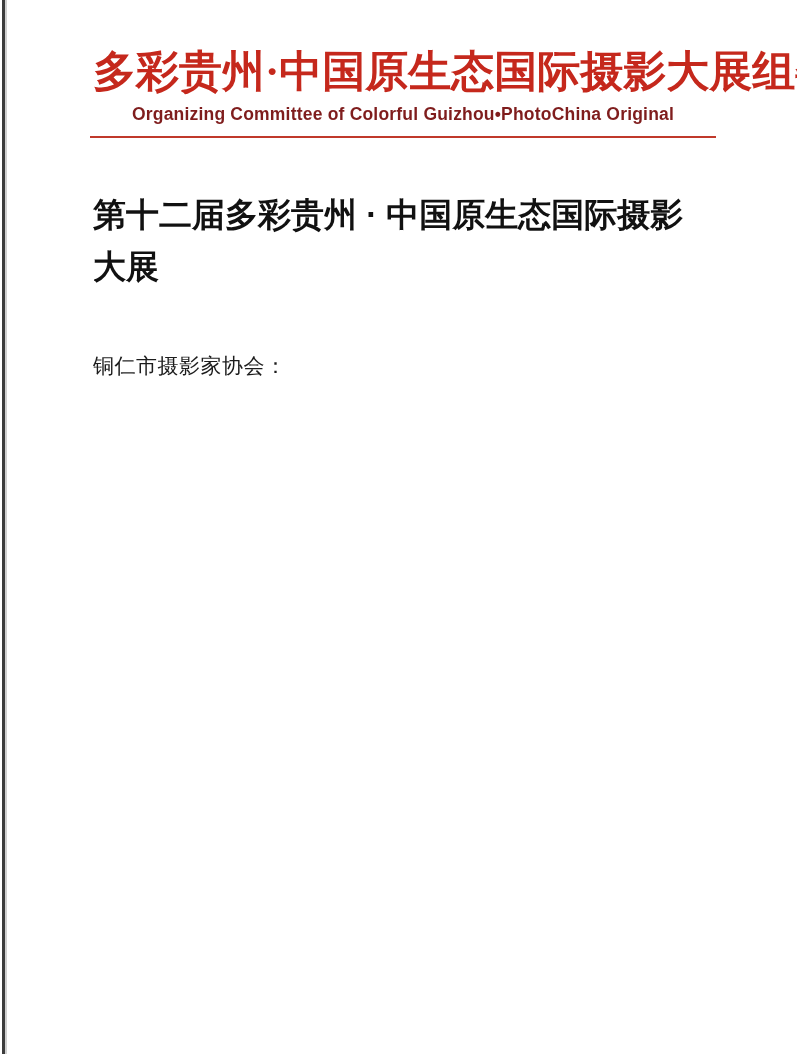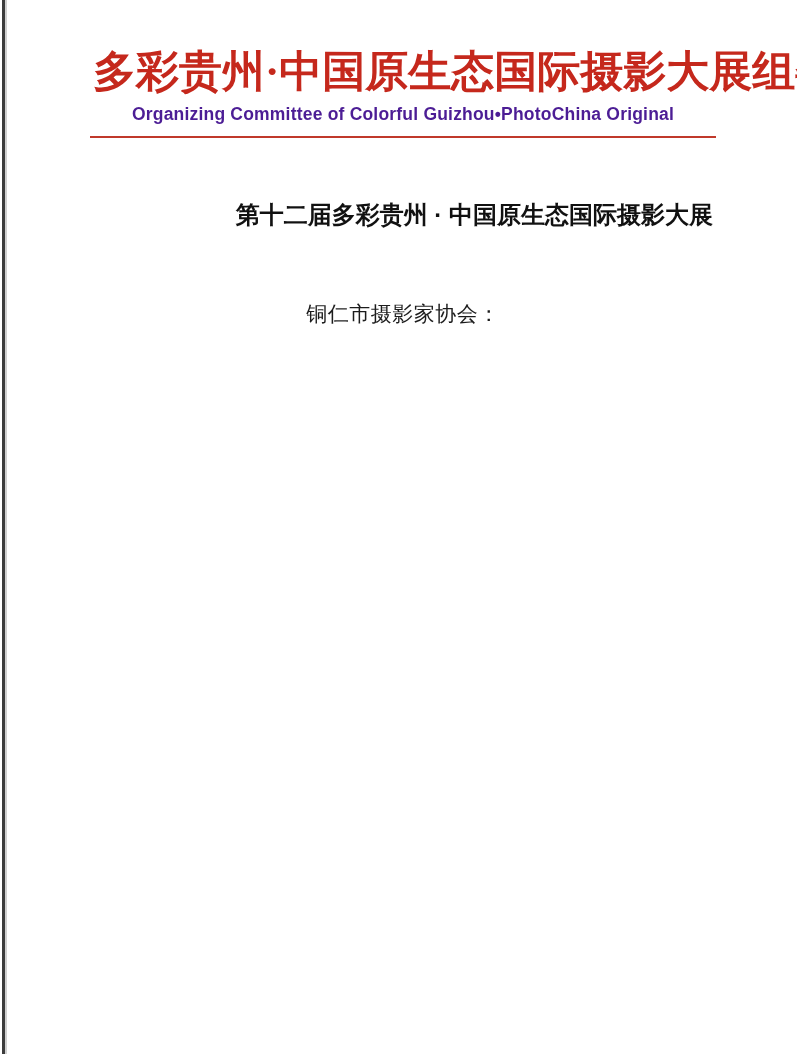--- a/index.html
+++ b/index.html
@@ -38,50 +38,50 @@
     color: #c5281c;
     letter-spacing: 0px;
     white-space: nowrap;
   }
   .letterhead-subtitle {
     margin-top: 5px;
     font-family: "Liberation Sans", "DejaVu Sans", sans-serif;
     font-weight: bold;
     font-size: 17.5px;
     line-height: 22px;
-    color: #4c1d95;
+    color: #7f1d1d;
     letter-spacing: 0.2px;
     white-space: nowrap;
   }
   .letterhead-divider {
     margin-top: 11px;
     margin-left: -3px;
     width: 626px;
     height: 0;
     border: none;
     border-top: 2px solid #c0392b;
   }
   .doc-title {
     margin-top: 51px;
-    text-align: right;
+    text-align: left;
     font-family: "Liberation Sans", "DejaVu Sans", sans-serif;
     font-weight: 600;
-    font-size: 24px;
+    font-size: 33px;
     line-height: 52px;
     color: #111111;
   }
   .doc-body {
     margin-top: 52px;
     font-family: "Liberation Serif", "DejaVu Serif", serif;
     font-size: 21px;
     line-height: 42.8px;
     color: #1c1c1c;
     letter-spacing: 0.5px;
   }
-  .salutation { text-align: center; }
+  .salutation { text-align: left; }
   .doc-body p.para {
     text-indent: 2em;
     text-align: justify;
     text-justify: inter-ideograph;
   }
 </style>
 </head>
 <body>
 
 <div class="page">

